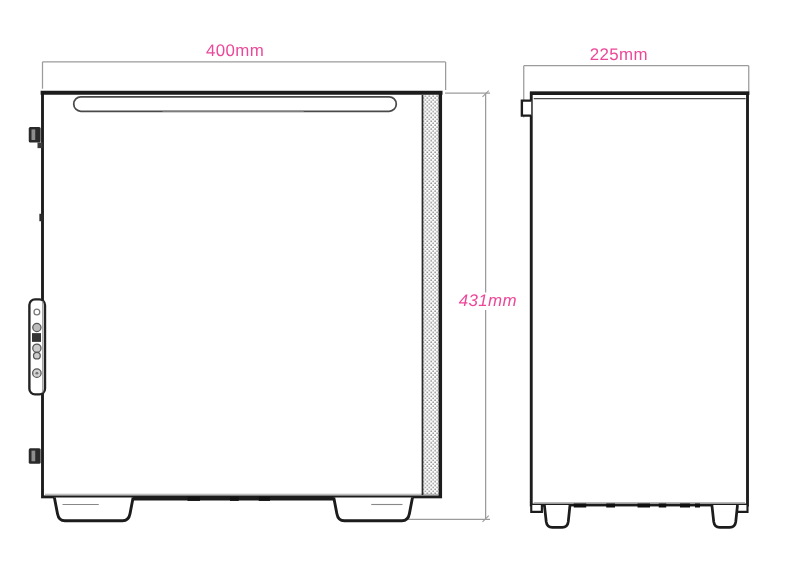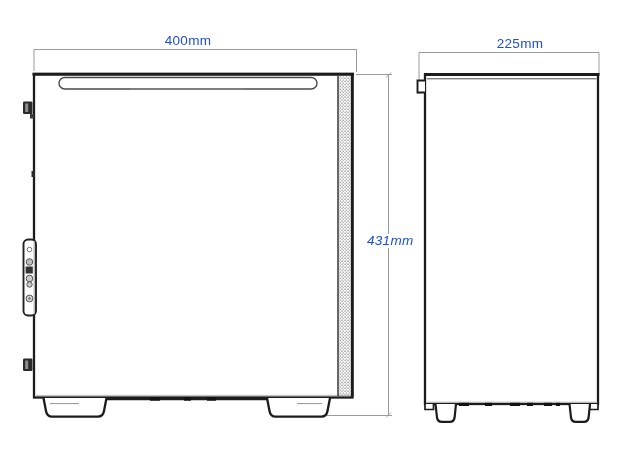--- a/index.html
+++ b/index.html
@@ -8,21 +8,21 @@
     width:640px;height:464px;
     background:#ffffff;
     font-family:"Liberation Sans","DejaVu Sans",sans-serif;
     overflow:hidden;
   }
   svg{position:absolute;left:0;top:0;}
   .dim-label{
     position:absolute;
     font-size:13.5px;
     line-height:14px;
-    color:#1d4ed8;
+    color:#ec4899;
     letter-spacing:0.3px;
     text-align:center;
     white-space:nowrap;
   }
   .dim-label.vertical-bg{
     background:#ffffff;
     padding:0 3px;
     font-style:italic;
   }
 </style>
@@ -138,17 +138,17 @@
 
       <g fill="#ffffff" stroke="#1c1c1c" stroke-width="2.2">
         <path d="M435.5,404 L437,417.5 Q437.6,421.8 441.8,421.8 L449.8,421.8 Q454,421.8 454.6,417.5 L456,404"></path>
         <path d="M569.5,404 L571,417.5 Q571.6,421.8 575.8,421.8 L583.8,421.8 Q588,421.8 588.6,417.5 L590,404"></path>
       </g>
     </g>
   </svg>
 
   <span class="dim-label" style="left:150px;top:34px;width:76px;">400mm</span>
 
-  <span class="dim-label" style="left:482px;top:37px;width:76px;">225mm</span>
+  <span class="dim-label" style="left:457px;top:37px;width:76px;">225mm</span>
 
   <span class="dim-label vertical-bg" style="left:364px;top:234px;">431mm</span>
 
 </div>
 
 </body></html>

